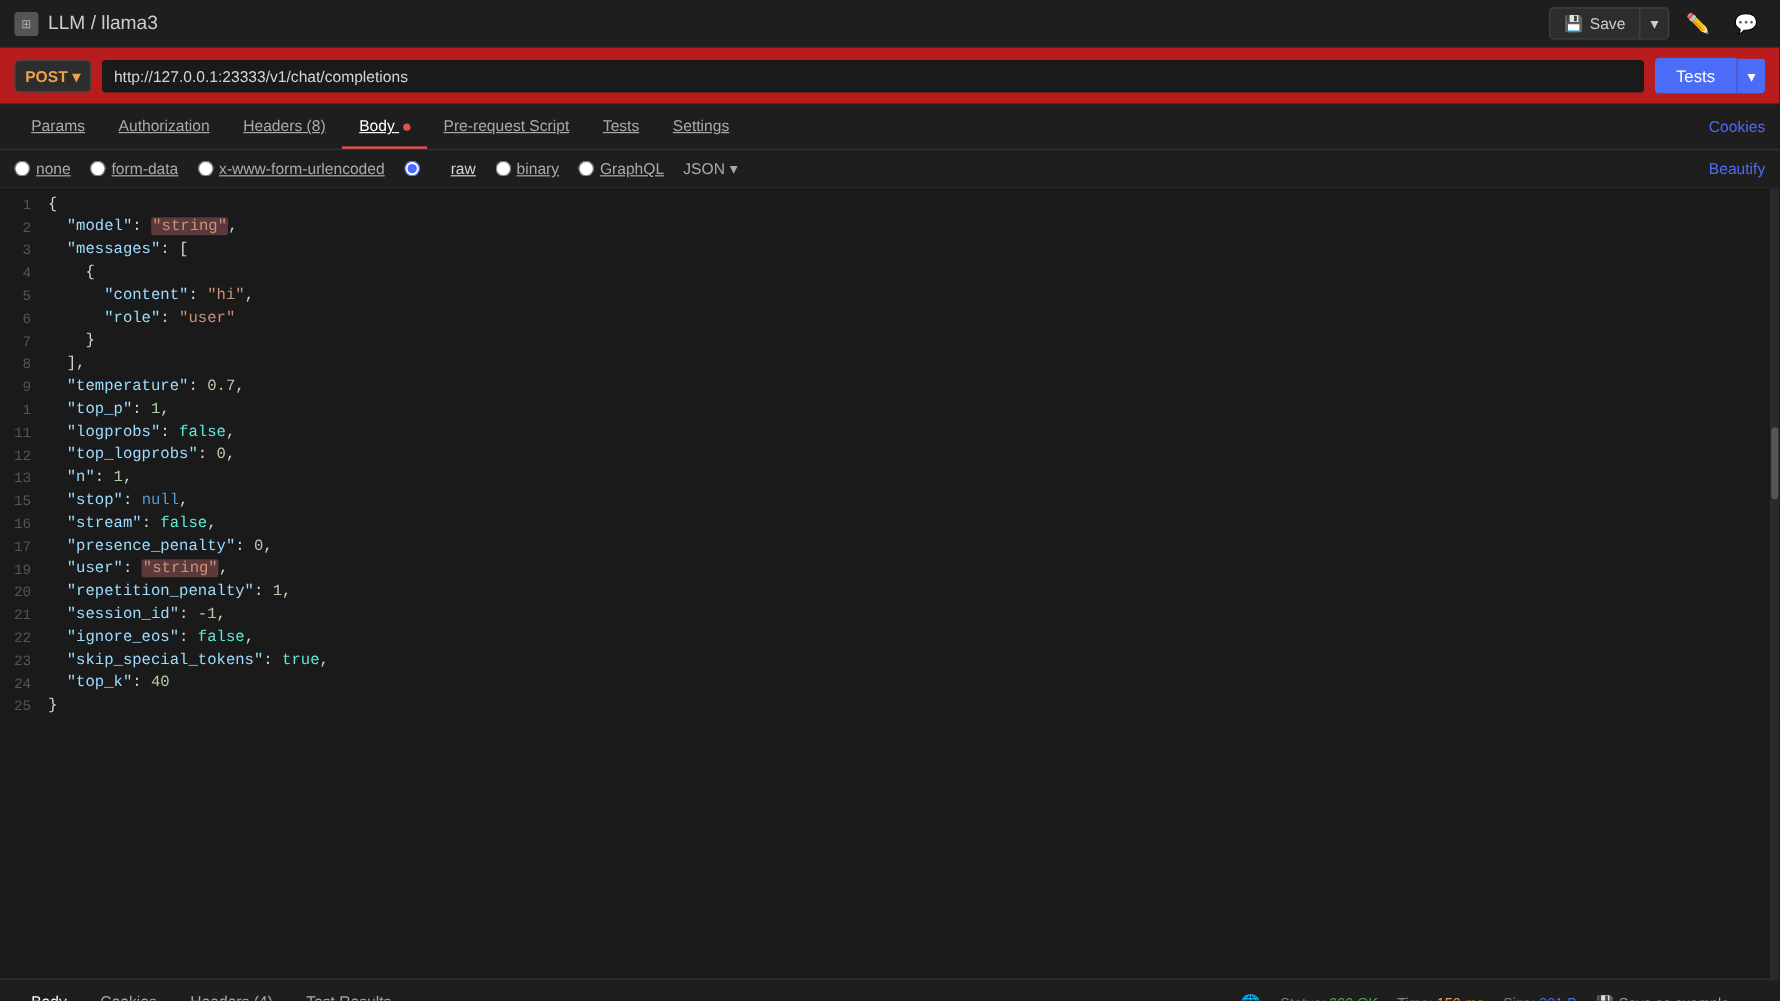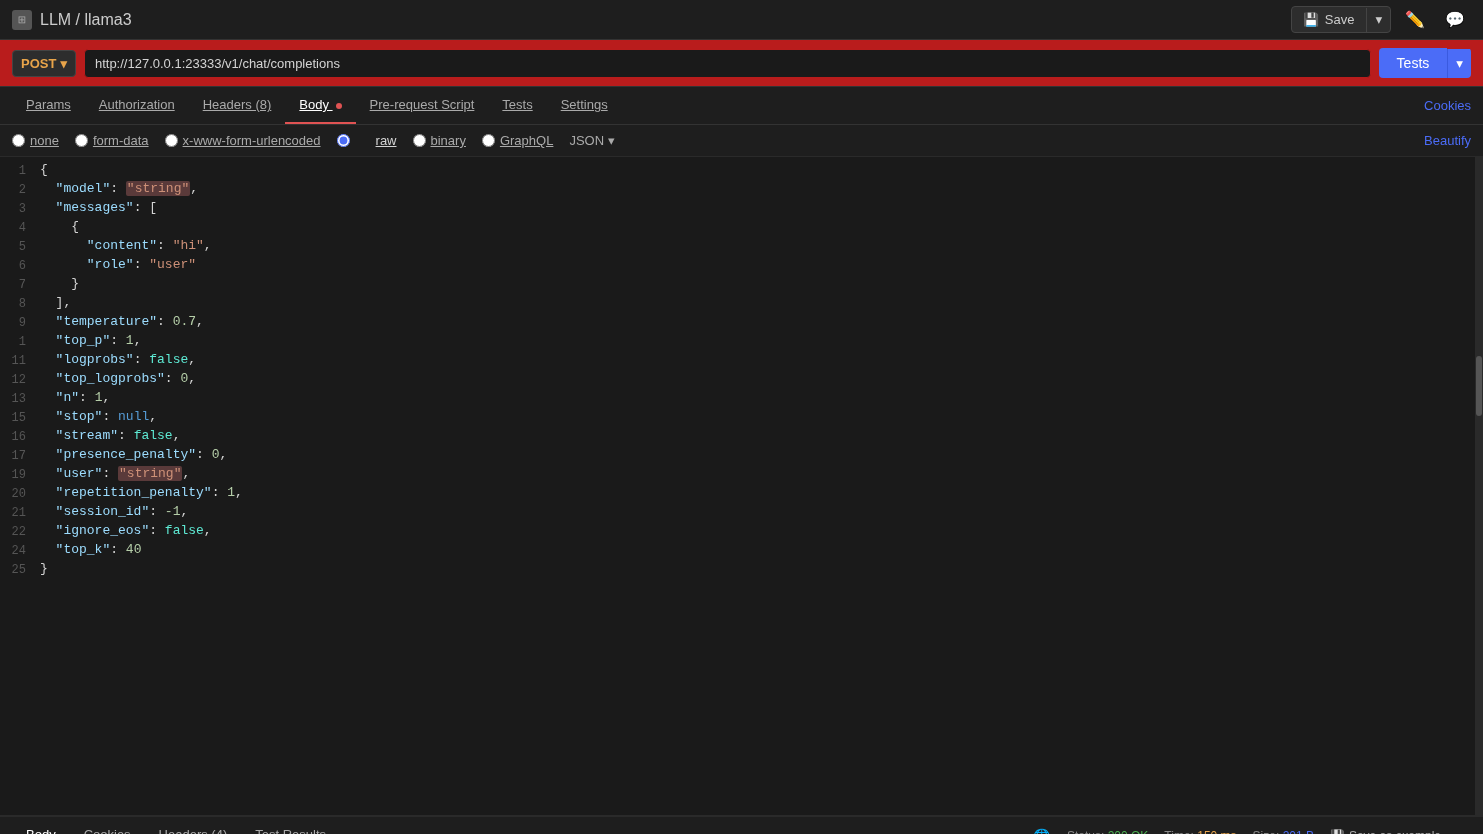--- a/index.html
+++ b/index.html
@@ -519,20 +519,24 @@
     </div>
         <div class="code-line">
       <span class="line-number">21</span>
       <span class="line-content"><span class="json-punct">  </span><span class="json-key">"session_id"</span><span class="json-punct">: </span><span class="json-num">-1</span><span class="json-punct">,</span></span>
     </div>
         <div class="code-line">
       <span class="line-number">22</span>
       <span class="line-content"><span class="json-punct">  </span><span class="json-key">"ignore_eos"</span><span class="json-punct">: </span><span class="json-bool">false</span><span class="json-punct">,</span></span>
     </div>
         <div class="code-line">
+      <span class="line-number">23</span>
+      <span class="line-content"><span class="json-punct">  </span><span class="json-key">"skip_special_tokens"</span><span class="json-punct">: </span><span class="json-bool">true</span><span class="json-punct">,</span></span>
+    </div>
+        <div class="code-line">
       <span class="line-number">24</span>
       <span class="line-content"><span class="json-punct">  </span><span class="json-key">"top_k"</span><span class="json-punct">: </span><span class="json-num">40</span></span>
     </div>
         <div class="code-line">
       <span class="line-number">25</span>
       <span class="line-content"><span class="json-punct">}</span></span>
     </div>
       </div>
     <div class="vertical-scrollbar">
       <div class="vertical-scrollbar-thumb"></div>

